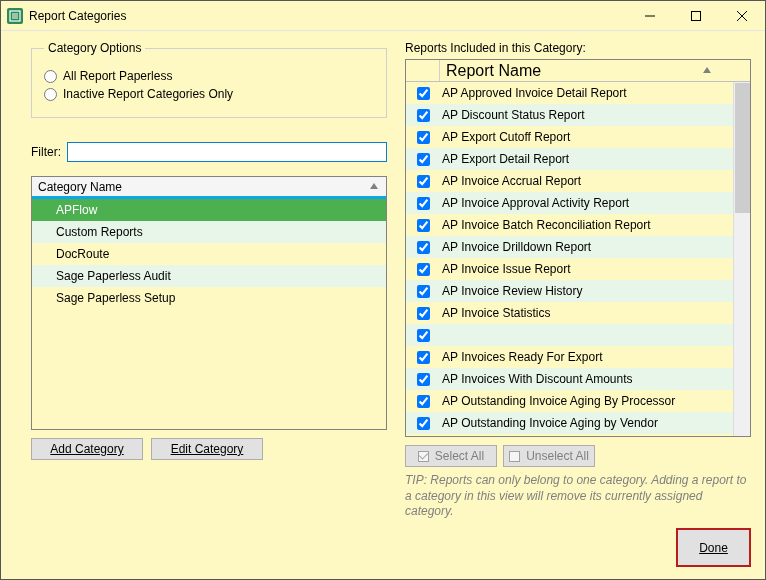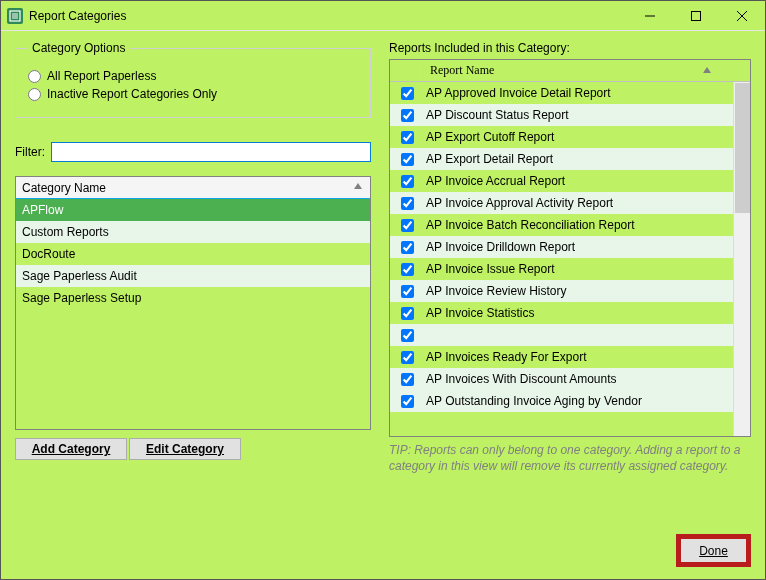--- a/index.html
+++ b/index.html
@@ -1,76 +1,76 @@
 <!DOCTYPE html>
 <html><head>
 <meta charset="utf-8">
 <style>
   * { box-sizing: border-box; }
   html, body { margin: 0; padding: 0; font-family: "Segoe UI", Tahoma, sans-serif; font-size: 12px; color: #000; background: #fff; }
-  .window { width: 766px; height: 580px; border: 1px solid #555; background: #bef264; position: relative; display: flex; flex-direction: column; justify-content: flex-end; }
+  .window { width: 766px; height: 580px; border: 1px solid #555; background: #fef9c3; position: relative; display: flex; flex-direction: column; justify-content: flex-end; }
   .titlebar { height: 30px; display: flex; align-items: center; padding: 0 0 0 6px; border-bottom: 1px solid #e5e5e5; }
   .titlebar-icon { width: 16px; height: 16px; background: #2e8b57; display: inline-flex; align-items: center; justify-content: center; border-radius: 2px; margin-right: 6px; }
   .titlebar-icon svg { width: 12px; height: 12px; stroke: #fff; fill: none; }
   .title-text { font-size: 12px; }
   .win-controls { margin-left: auto; display: flex; height: 100%; }
   .win-btn { width: 46px; height: 100%; display: flex; align-items: center; justify-content: center; }
   .win-btn svg { width: 10px; height: 10px; stroke: #000; stroke-width: 1; fill: none; }
 
-  .body { flex: 1; padding: 10px 14px 12px 14px; display: flex; flex-direction: column; position: relative; }
+  .body { flex: 1; padding: 10px 14px 12px 14px; display: flex; flex-direction: column; position: relative; margin-left: 16px; }
   .columns { display: flex; gap: 18px; flex: 1; }
   .left { width: 356px; display: flex; flex-direction: column; }
   .right { flex: 1; display: flex; flex-direction: column; }
 
   fieldset.group { border: 1px solid #d0d0d0; margin: 0 0 10px 0; padding: 10px 12px 12px 12px; }
   fieldset.group legend { padding: 0 4px; font-size: 12px; color: #000; }
   .radio-row { display: flex; align-items: center; margin: 4px 0; gap: 6px; font-size: 12px; }
   .radio-row input { margin: 0; }
 
   .filter-row { display: flex; align-items: center; gap: 6px; margin-top: 14px; margin-bottom: 14px; }
   .filter-row label { font-size: 12px; }
   .filter-row input { flex: 1; height: 20px; border: 1px solid #0a7bd4; outline: none; padding: 0 4px; font-size: 12px; }
 
   .cat-list-wrap { border: 1px solid #828282; height: 254px; display: flex; flex-direction: column; overflow: hidden; }
-  .cat-header { background: #f5f5f5; height: 22px; display: flex; align-items: center; padding: 0 6px; border-bottom: 1px solid #0ea5e9; font-size: 12px; position: relative; }
+  .cat-header { background: #f5f5f5; height: 22px; display: flex; align-items: center; padding: 0 6px; border-bottom: 3px solid #0ea5e9; font-size: 12px; position: relative; }
   .sort-tri { position: absolute; right: 8px; top: 6px; width: 0; height: 0; border-left: 4px solid transparent; border-right: 4px solid transparent; border-bottom: 6px solid #808080; }
   .cat-rows { flex: 1; overflow: auto; }
-  .cat-row { height: 22px; display: flex; align-items: center; padding: 0 6px; font-size: 12px; }
+  .cat-row { height: 22px; display: flex; align-items: center; padding: 0 24px; font-size: 12px; }
   .cat-row.sel { background: #4caf50; color: #fff; }
   .cat-row.alt { background: #e8f5e9; }
 
-  .btn-row { display: flex; gap: 2px; margin-top: 8px; font-weight: bold; }
+  .btn-row { display: flex; gap: 8px; margin-top: 8px; }
   .btn { height: 22px; border: 1px solid #adadad; background: #e1e1e1; font-size: 12px; text-decoration: underline; display: inline-flex; align-items: center; justify-content: center; cursor: default; }
   .btn.small { width: 112px; }
   .btn.sel { width: 92px; text-decoration: none; color: #808080; gap: 6px; }
   .btn.sel .cb { width: 11px; height: 11px; border: 1px solid #a0a0a0; display: inline-flex; align-items: center; justify-content: center; background: #f5f5f5; }
   .btn.sel .cb.checked::after { content: ""; display: block; width: 4px; height: 7px; border: solid #a0a0a0; border-width: 0 1.5px 1.5px 0; transform: rotate(45deg); margin-top: -2px; }
 
   .rpt-label { font-size: 12px; margin-bottom: 4px; }
   .rpt-wrap { border: 1px solid #828282; height: 378px; display: flex; flex-direction: column; overflow: hidden; position: relative; }
   .rpt-header { display: flex; height: 22px; border-bottom: 1px solid #c0c0c0; }
   .rpt-header .col-cb { width: 34px; border-right: 1px solid #d0d0d0; }
-  .rpt-header .col-name { flex: 1; display: flex; align-items: center; padding: 0 6px; font-size: 12px; position: relative; font-family: Liberation Serif, serif; }
+  .rpt-header .col-name { flex: 1; display: flex; align-items: center; padding: 0 6px; font-size: 16px; position: relative; }
   .rpt-header .col-scroll { width: 17px; }
   .rpt-header .tri { position: absolute; right: 22px; top: 7px; width: 0; height: 0; border-left: 4px solid transparent; border-right: 4px solid transparent; border-bottom: 6px solid #808080; }
   .rpt-body { flex: 1; overflow: hidden; display: flex; }
   .rpt-rows { flex: 1; overflow: hidden; }
   .rpt-row { height: 22px; display: flex; align-items: center; font-size: 12px; }
   .rpt-row.alt { background: #e8f5e9; }
   .rpt-row .cb-cell { width: 34px; display: flex; align-items: center; justify-content: center; }
   .rpt-row .cb-cell input { margin: 0; }
   .rpt-row .name-cell { flex: 1; padding: 0 2px; white-space: nowrap; overflow: hidden; text-overflow: ellipsis; }
   .vscroll { width: 17px; background: #f0f0f0; position: relative; border-left: 1px solid #dcdcdc; }
   .vscroll .thumb { position: absolute; left: 1px; top: 1px; width: 15px; height: 130px; background: #cdcdcd; }
 
   .sel-row { display: flex; gap: 6px; margin-top: 8px; }
   .tip { color: #808080; font-style: italic; font-size: 12px; margin-top: 6px; line-height: 1.3; }
 
   .footer { position: absolute; right: 14px; bottom: 12px; }
-  .done-btn { width: 75px; height: 33px; border: 5px solid #b91c1c; background: #e1e1e1; font-size: 12px; text-decoration: underline; display: inline-flex; align-items: center; justify-content: center; }
+  .done-btn { width: 75px; height: 39px; border: 2px solid #b91c1c; background: #e1e1e1; font-size: 12px; text-decoration: underline; display: inline-flex; align-items: center; justify-content: center; }
 </style>
 </head>
 <body>
 
 <div class="window">
   <div class="titlebar">
     <span class="titlebar-icon">
       <svg viewBox="0 0 12 12">
           <rect x="1" y="1" width="10" height="10" stroke-width="1.2"></rect>
           <path d="M3 4h6M3 6h6M3 8h6" stroke-width="1"></path>
@@ -226,33 +226,49 @@
                     <input type="checkbox" checked="" style="">
                   </div>
                   <div class="name-cell">AP Invoices Ready For Export</div>
                 </div>
                 <div class="rpt-row alt">
                   <div class="cb-cell">
                     <input type="checkbox" checked="" style="">
                   </div>
                   <div class="name-cell">AP Invoices With Discount Amounts</div>
                 </div>
+                <div class="rpt-row">
+                  <div class="cb-cell">
+                    <input type="checkbox" checked="" style="">
+                  </div>
+                  <div class="name-cell">AP Outstanding Invoice Aging By Processor</div>
+                </div>
                 <div class="rpt-row alt">
                   <div class="cb-cell">
                     <input type="checkbox" checked="" style="">
                   </div>
                   <div class="name-cell">AP Outstanding Invoice Aging by Vendor</div>
                 </div>
               </div>
             <div class="vscroll">
               <div class="thumb"></div>
             </div>
           </div>
         </div>
 
+        <div class="sel-row">
+          <div class="btn sel">
+            <span class="cb checked"></span>
+            <span>Select All</span>
+          </div>
+          <div class="btn sel">
+            <span class="cb"></span>
+            <span>Unselect All</span>
+          </div>
+        </div>
 
         <div class="tip">TIP:  Reports can only belong to one category.  Adding a report to a category in this view will remove its currently assigned category.</div>
       </div>
     </div>
 
     <div class="footer">
       <div class="done-btn">Done</div>
     </div>
   </div>
 </div>

